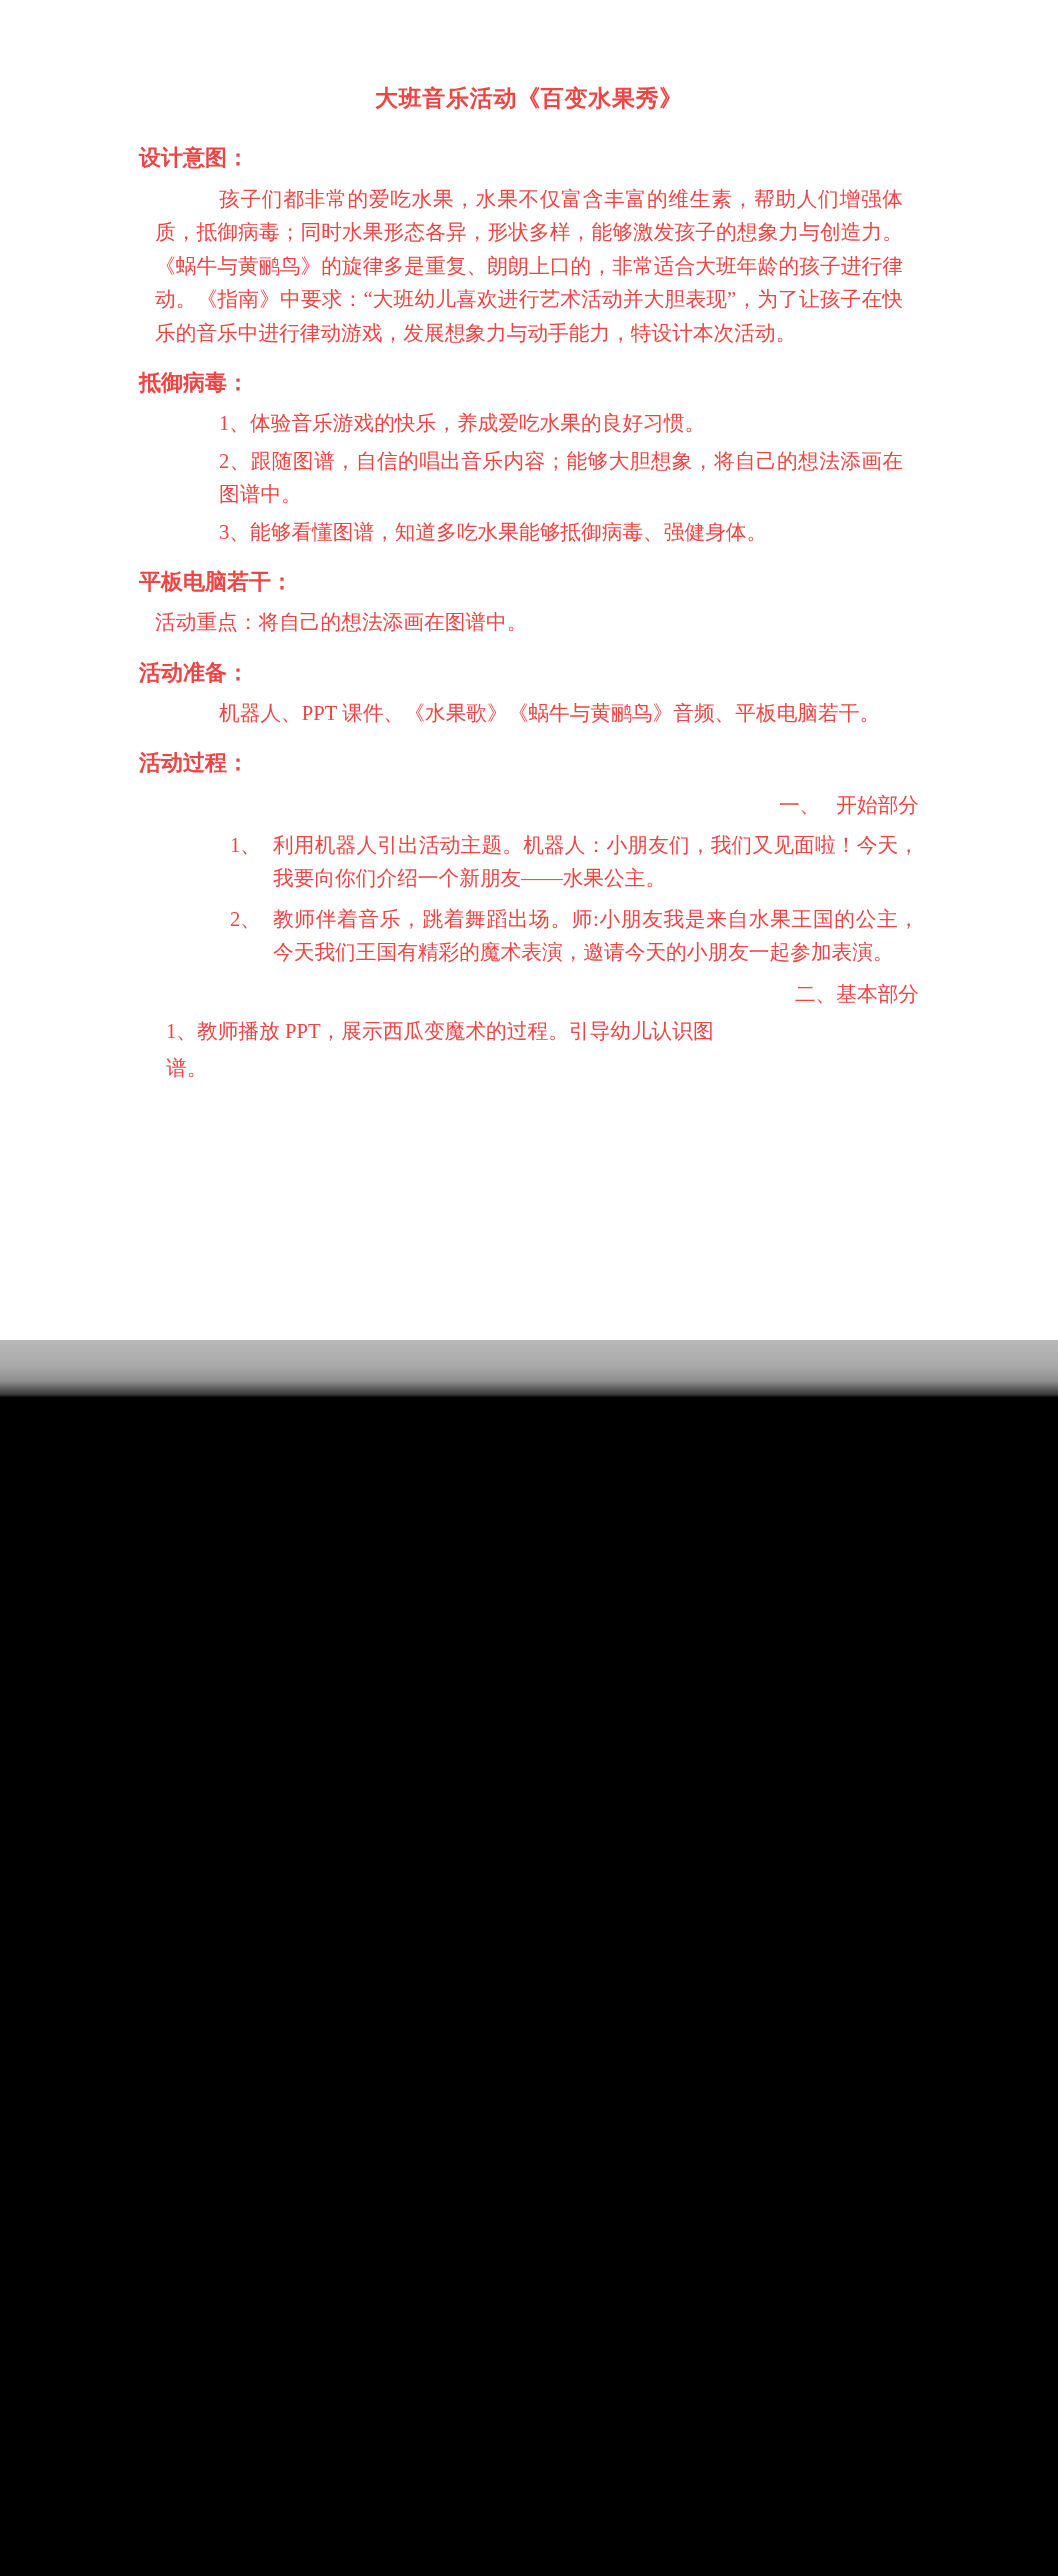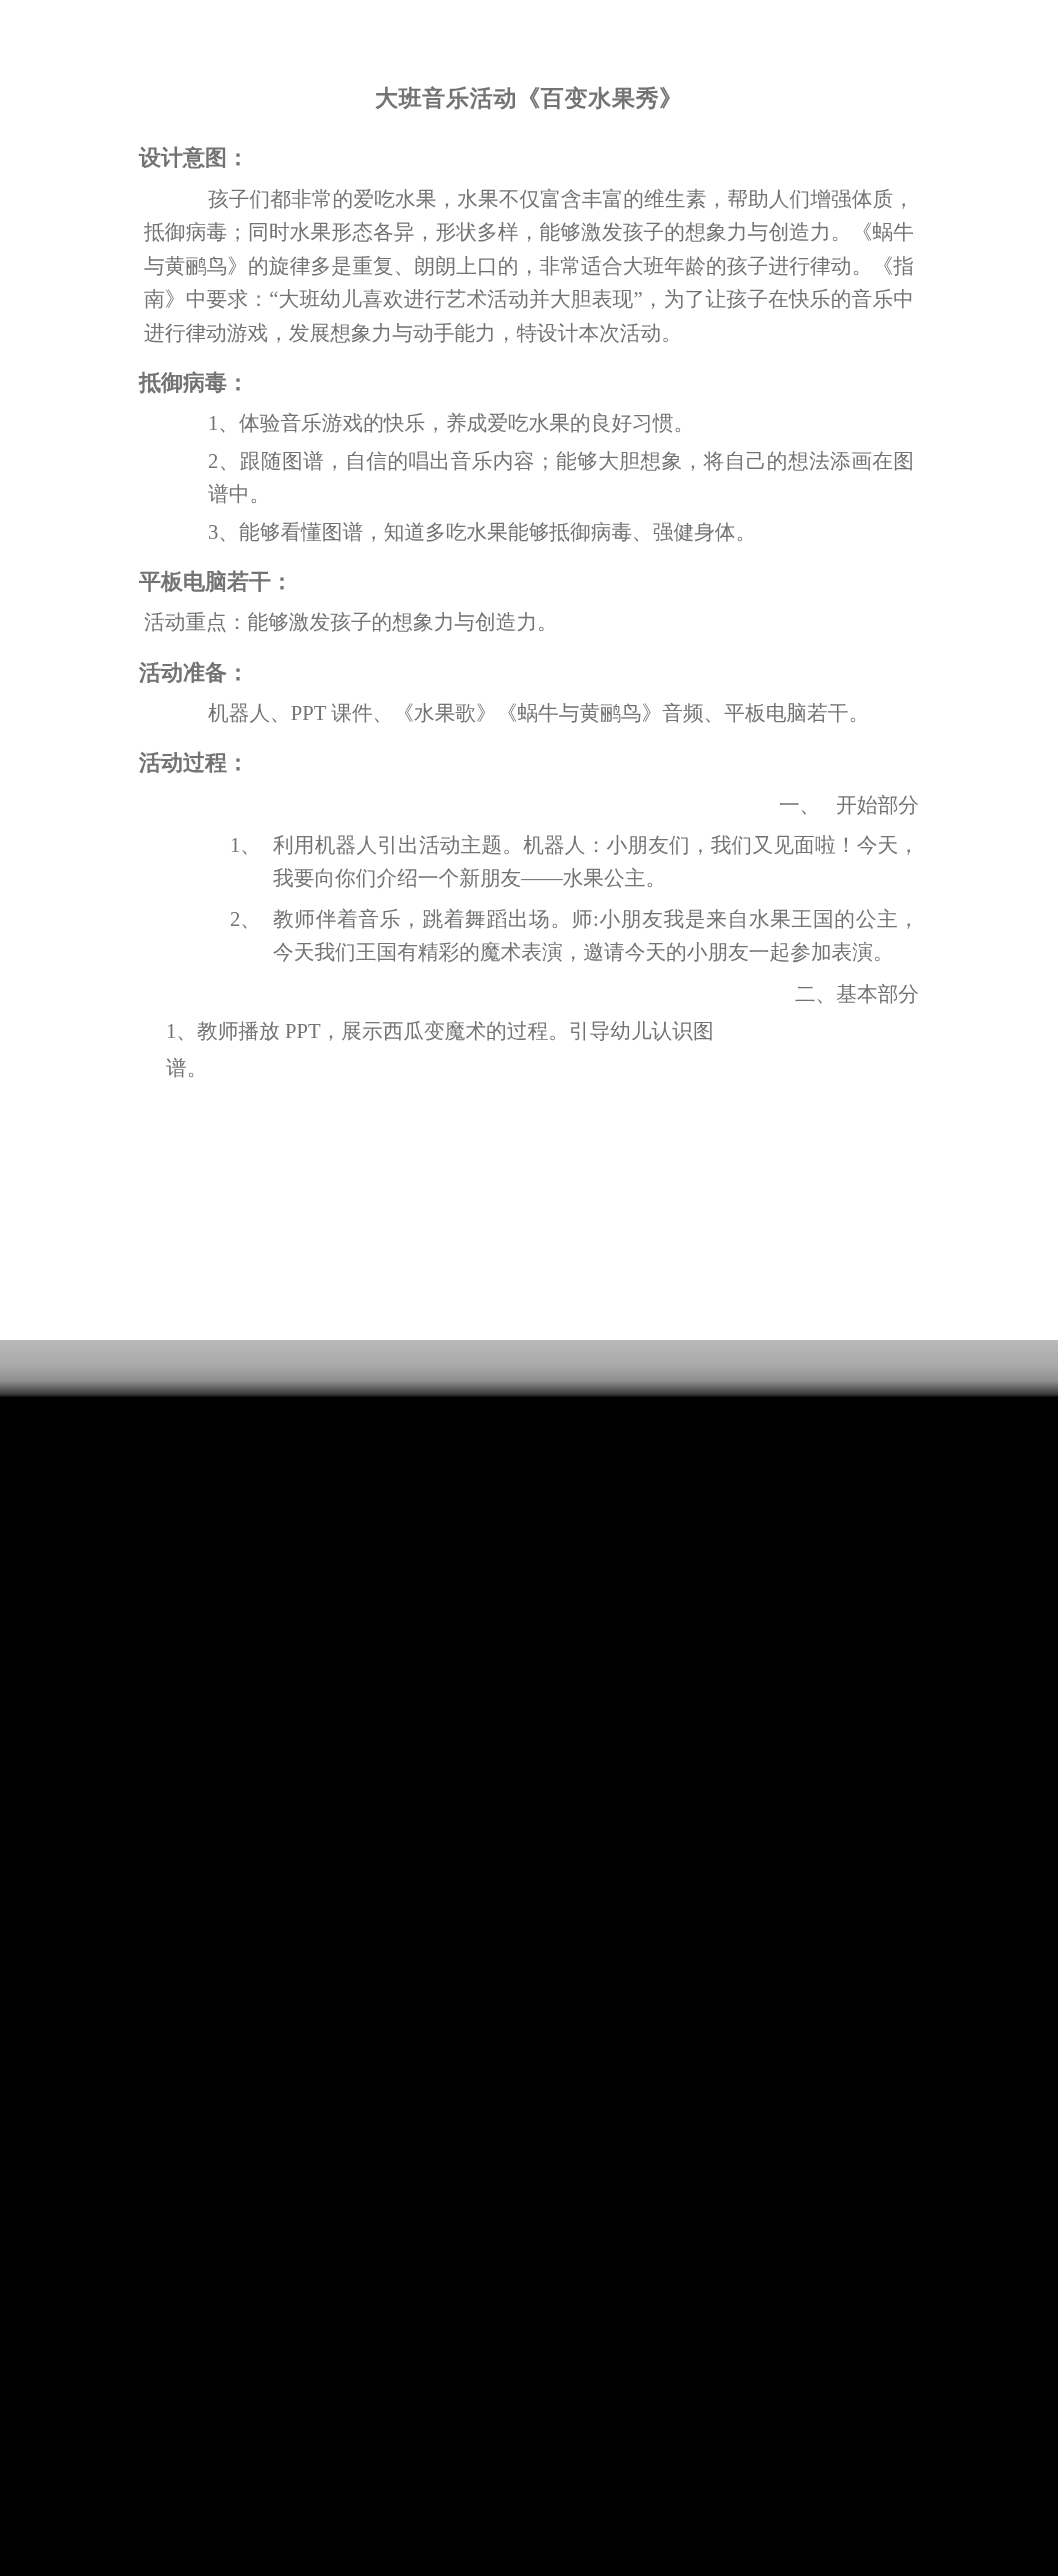--- a/index.html
+++ b/index.html
@@ -27,40 +27,40 @@
   }
 
   
   #doc {
     position: absolute;
     left: 139px;
     top: 80px;
     width: 780px;
     font-size: 20.7px;
     line-height: 1.62;
-    color: #737373;
+    color: #ef4444;
     font-family: Liberation Serif, serif;
   }
 
   .doc-title {
     text-align: center;
     font-weight: bold;
     font-size: 23px;
     margin: 0 0 23px 0;
     letter-spacing: 0.7px;
   }
 
   .heading {
     font-weight: bold;
     font-size: 22px;
     margin: 14.7px 0 6.7px 0;
   }
 
   .para {
-    margin: 4px 5px;
+    margin: 4px 16px;
     text-align: justify;
     text-justify: inter-ideograph;
   }
   .indent3 {
     text-indent: 64px;
   }
   .indent-hang {
     padding-left: 64px;
     text-indent: 0;
   }
@@ -137,21 +137,21 @@
 
     <div class="heading">设计意图：</div>
     <div class="para indent3">孩子们都非常的爱吃水果，水果不仅富含丰富的维生素，帮助人们增强体质，抵御病毒；同时水果形态各异，形状多样，能够激发孩子的想象力与创造力。《蜗牛与黄鹂鸟》的旋律多是重复、朗朗上口的，非常适合大班年龄的孩子进行律动。《指南》中要求：“大班幼儿喜欢进行艺术活动并大胆表现”，为了让孩子在快乐的音乐中进行律动游戏，发展想象力与动手能力，特设计本次活动。</div>
 
     <div class="heading">抵御病毒：</div>
     <div class="para indent-hang">1、体验音乐游戏的快乐，养成爱吃水果的良好习惯。</div>
     <div class="para indent-hang">2、跟随图谱，自信的唱出音乐内容；能够大胆想象，将自己的想法添画在图谱中。</div>
     <div class="para indent-hang">3、能够看懂图谱，知道多吃水果能够抵御病毒、强健身体。</div>
 
     <div class="heading">平板电脑若干：</div>
-    <div class="para">活动重点：能够激发孩子的想象力与创造力。</div>
+    <div class="para">活动重点：将自己的想法添画在图谱中。</div>
 
     <div class="heading">活动准备：</div>
     <div class="para indent3">机器人、PPT 课件、《水果歌》《蜗牛与黄鹂鸟》音频、平板电脑若干。</div>
 
     <div class="heading">活动过程：</div>
 
     <div class="section-line">
       <span class="sec-num">一、</span><span class="sec-gap"></span><span>开始部分</span>
     </div>
 

